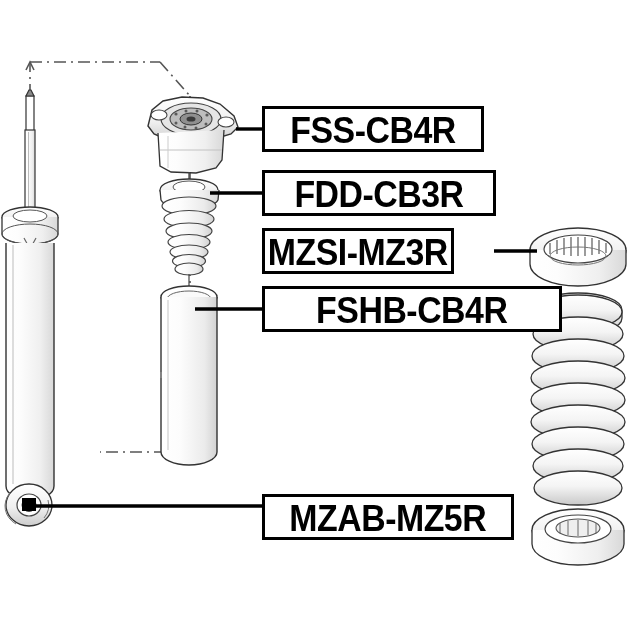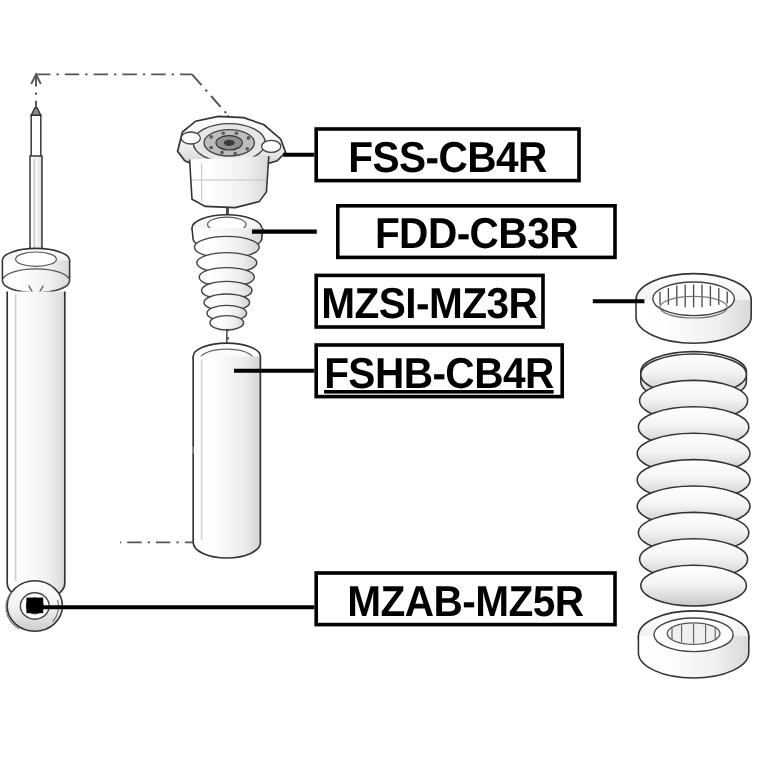--- a/index.html
+++ b/index.html
@@ -233,29 +233,29 @@
       <line x1="494" y1="251" x2="537" y2="251"></line>
       <line x1="195" y1="309" x2="264" y2="309"></line>
       <line x1="30" y1="506" x2="264" y2="506"></line>
     </g>
   </svg>
 
   <div class="callout-box" style="left:262px; top:106px; width:222px; height:46px;">
     <span class="callout-text" style="font-size:36px;">FSS-CB4R</span>
   </div>
 
-  <div class="callout-box" style="left:262px; top:170px; width:234px; height:46px;margin-left:18px;">
+  <div class="callout-box" style="left:262px; top:170px; width:234px; height:46px;">
     <span class="callout-text" style="font-size:36px;">FDD-CB3R</span>
   </div>
 
   <div class="callout-box" style="left:262px; top:228px; width:192px; height:46px;">
     <span class="callout-text" style="font-size:36px;">MZSI-MZ3R</span>
   </div>
 
-  <div class="callout-box" style="left:262px; top:286px; width:208px; height:46px;text-decoration:underline;">
+  <div class="callout-box" style="left:262px; top:286px; width:300px; height:46px;">
     <span class="callout-text" style="font-size:36px;">FSHB-CB4R</span>
   </div>
 
-  <div class="callout-box" style="left:262px; top:476px; width:252px; height:46px;">
+  <div class="callout-box" style="left:262px; top:494px; width:252px; height:46px;">
     <span class="callout-text" style="font-size:36px;">MZAB-MZ5R</span>
   </div>
 
 </div>
 
 </body></html>

